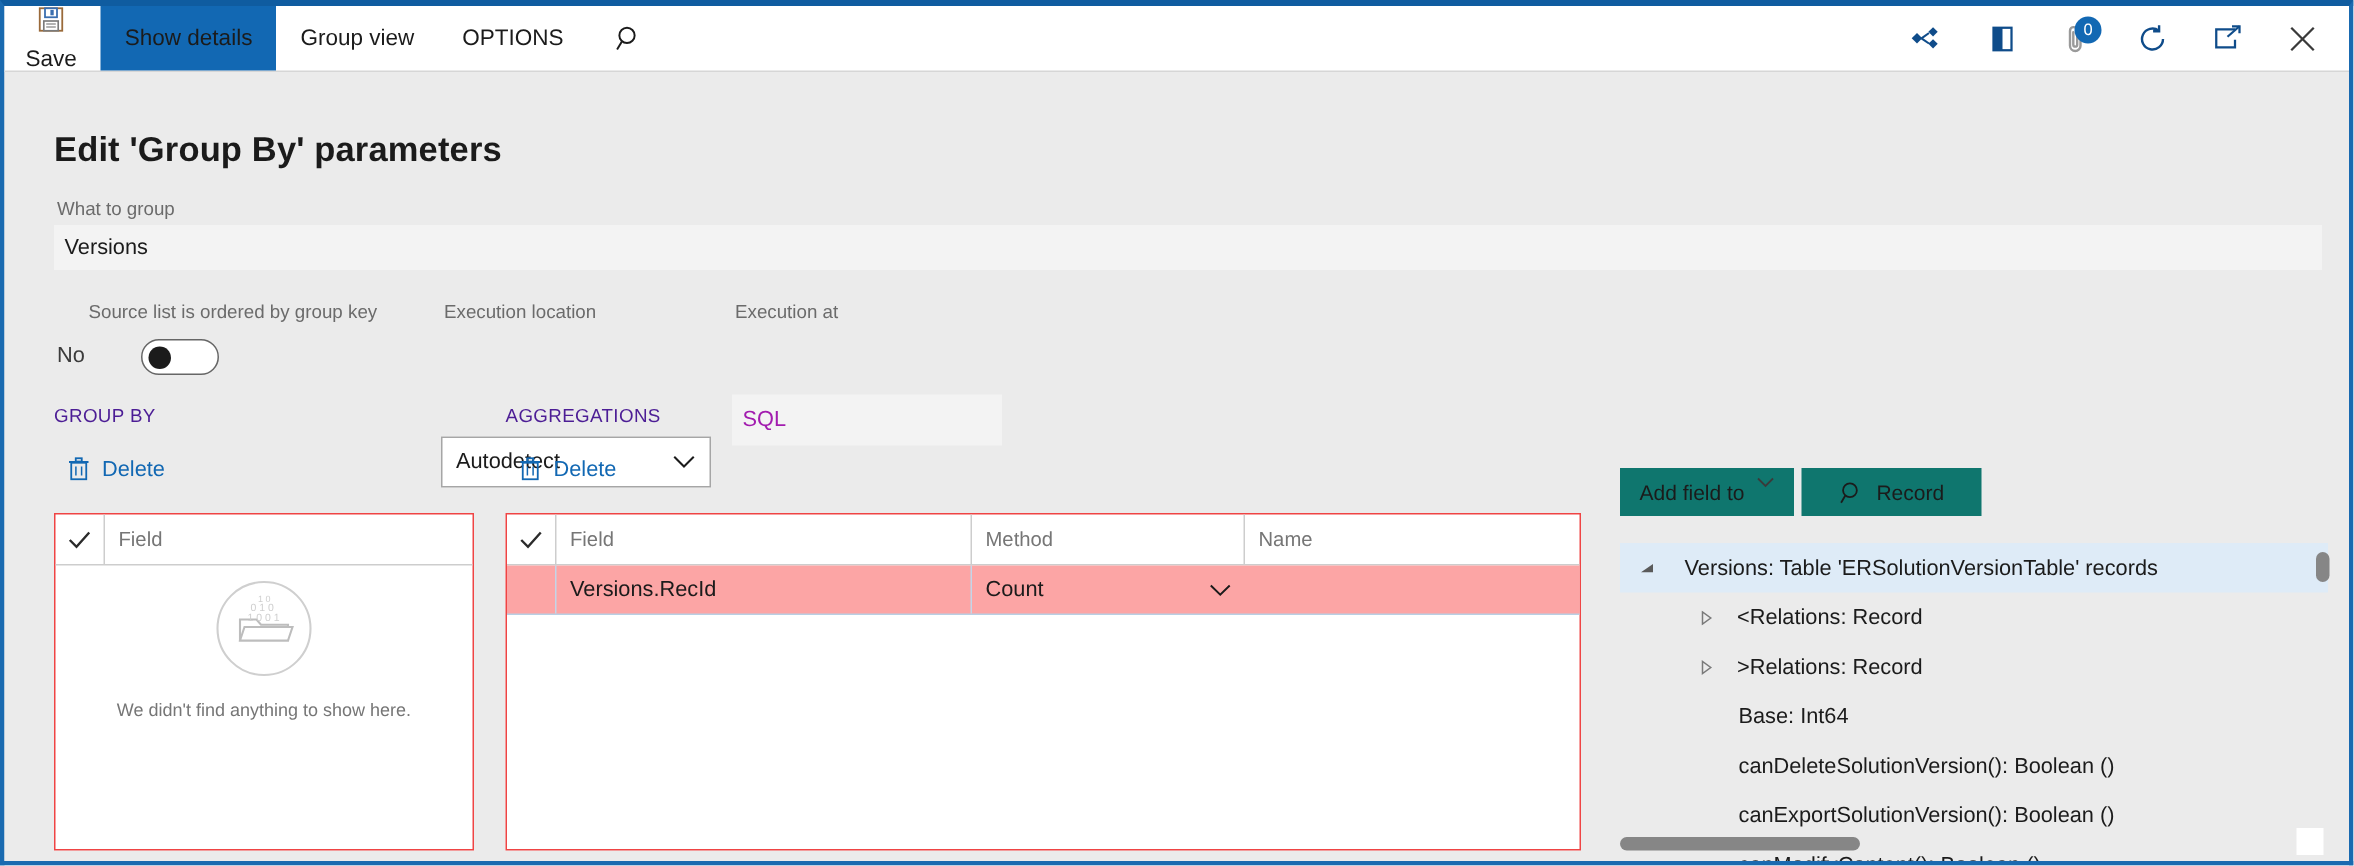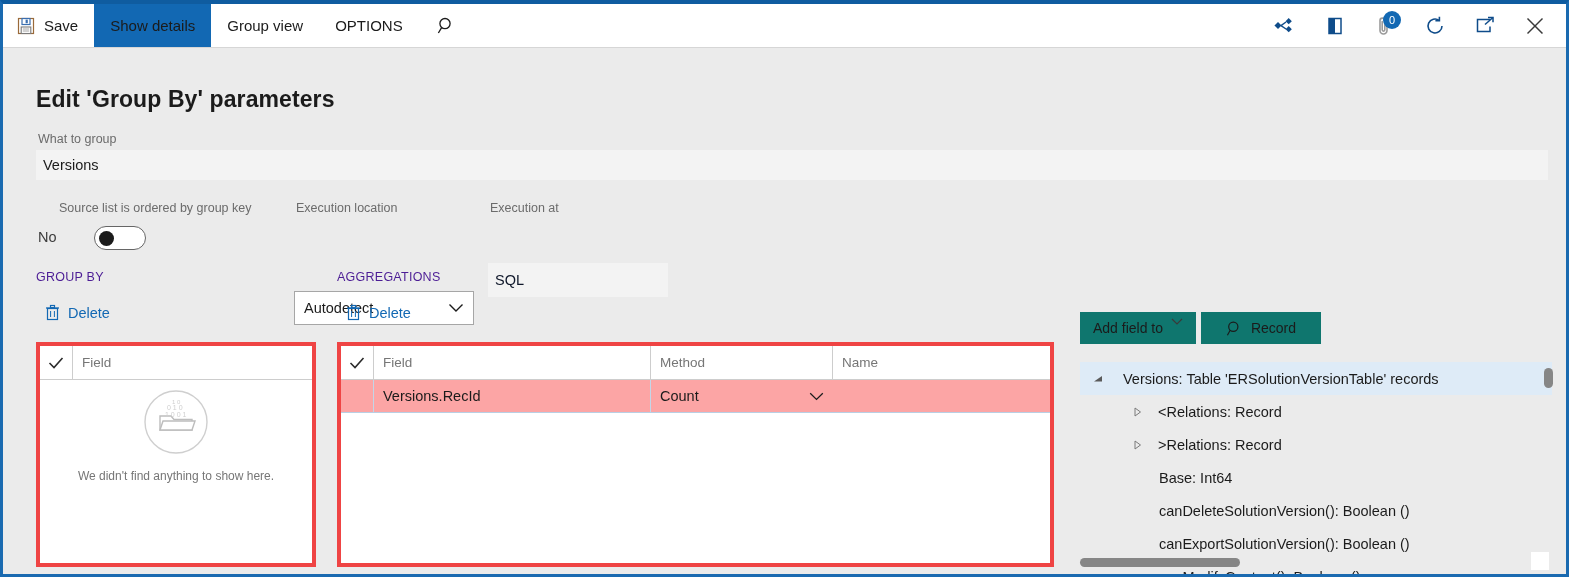--- a/index.html
+++ b/index.html
@@ -31,21 +31,21 @@
     display: flex; align-items: stretch;
   }
   .tb-left { display: flex; align-items: stretch; }
   .tb-item {
     display: flex; align-items: center;
     padding: 0 16px;
     font-size: 15px; color: #1b1b1b;
     white-space: nowrap;
     cursor: default;
   }
-  .tb-item.save { padding-left: 14px; padding-right: 16px; gap: 9px; }
+  .tb-item.save { padding-left: 14px; padding-right: 16px; gap: 9px; flex-direction: column; }
   .tb-item.active {
     background: #1268b3; color: #1b1b1b;
   }
   .tb-item.search-tool { padding: 0 18px; }
   .tb-right {
     margin-left: auto;
     display: flex; align-items: center;
     padding-right: 14px;
     gap: 16px;
   }
@@ -129,21 +129,21 @@
   #execloc-select .chev { margin-left: auto; color: #1b1b1b; }
 
   #execat-label { position: absolute; left: 487px; top: 153px; }
   #execat-input {
     position: absolute; left: 485px; top: 215px;
     width: 180px; height: 34px;
     background: #f3f3f3;
     border: none;
     display: flex; align-items: center;
     padding-left: 7px;
-    font-size: 14.5px; color: #0f172a;
+    font-size: 14.5px; color: #a21caf;
   }
 
   
   .sect-head {
     position: absolute;
     font-size: 12.5px; font-weight: normal; color: #4c1d95;
     letter-spacing: 0.25px;
   }
   #groupby-head { left: 33px; top: 222px; }
   #aggr-head { left: 334px; top: 222px; }
@@ -155,21 +155,21 @@
     font-size: 14.5px; color: #1268b3;
     cursor: default;
   }
   #groupby-delete { left: 42px; top: 256px; }
   #aggr-delete { left: 343px; top: 256px; }
 
   
   .grid {
     position: absolute;
     background: #ffffff;
-    border: 4px solid #ef4444;
+    border: 1px solid #ef4444;
   }
   #groupby-grid { left: 33px; top: 294px; width: 280px; height: 225px; }
   #aggr-grid { left: 334px; top: 294px; width: 717px; height: 225px; }
 
   .grid-header {
     display: flex;
     height: 34px;
     border-bottom: 1px solid #cdcdcd;
   }
   .gh-check {

